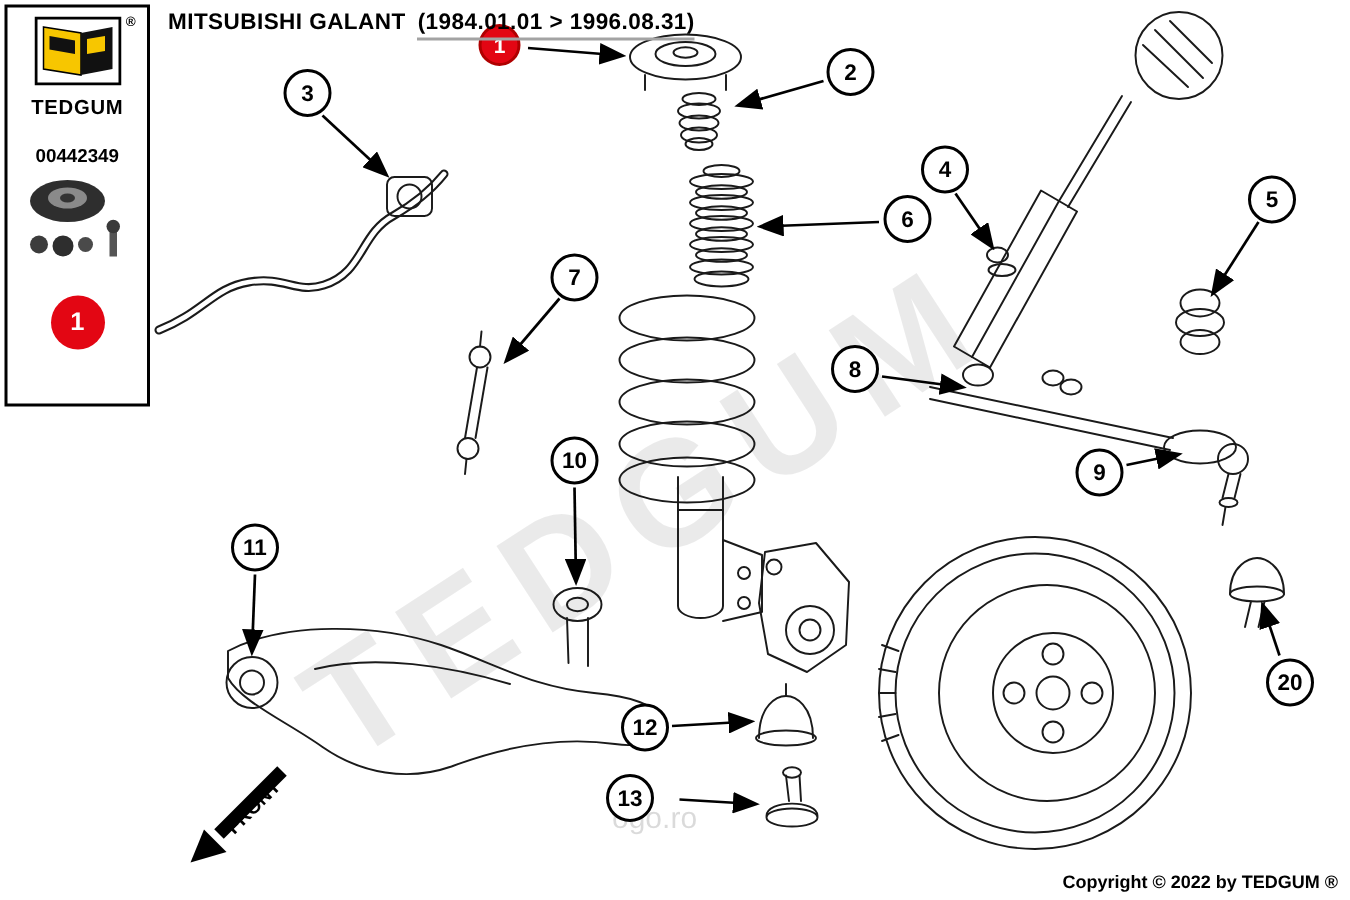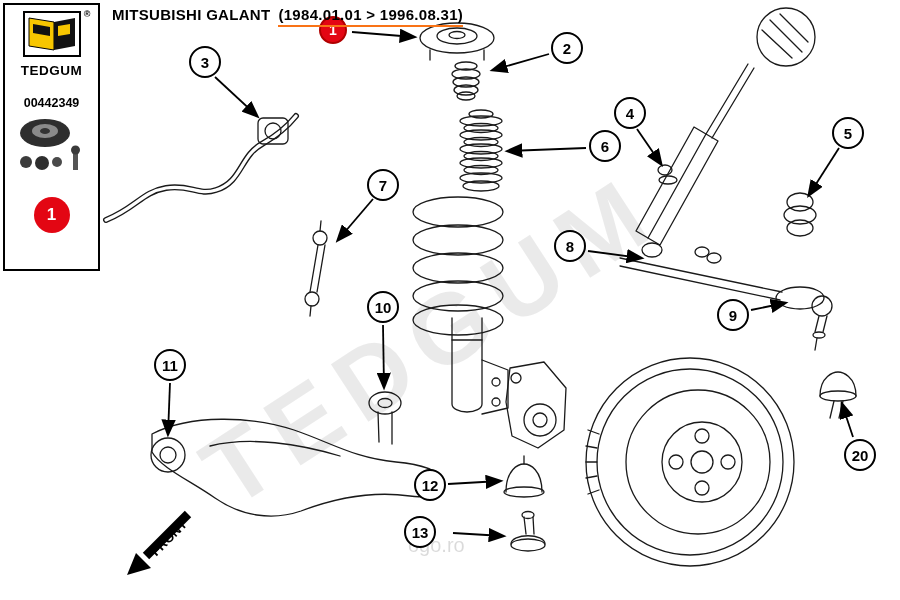--- a/index.html
+++ b/index.html
@@ -5,21 +5,21 @@
   * { margin:0; padding:0; box-sizing:border-box; }
   html,body { width:900px; height:600px; }
   body {
     font-family:"Liberation Sans", sans-serif;
     background:#fff; position:relative; overflow:hidden; color:#000;
   }
   .stage { position:absolute; left:0; top:0; width:900px; height:600px; background:#fff; }
 
   
   .header-title { position:absolute; left:112px; top:6px; font-size:15px; font-weight:bold; letter-spacing:.3px; z-index:6; white-space:nowrap; }
-  .header-title .dates { margin-left:8px; border-bottom:2px solid #f97316; padding-bottom:2px; }
+  .header-title .dates { margin-left:8px; border-bottom:2px solid #a3a3a3; padding-bottom:2px; }
 
   
   .side-panel { position:absolute; left:3px; top:3px; width:97px; height:268px; border:2px solid #000; background:#fff; z-index:7; text-align:center; }
   .logo-wrap { position:relative; margin:6px auto 0; width:58px; }
   .reg-mark { position:absolute; right:-10px; top:-2px; font-size:9px; font-weight:bold; }
   .brand-name { font-weight:bold; font-size:13.5px; letter-spacing:.5px; margin-top:2px; }
   .part-number { font-weight:bold; font-size:12.5px; margin-top:18px; }
   .thumbs { margin-top:6px; }
   .badge-red { position:absolute; left:50%; transform:translateX(-50%); top:192px;
     width:36px; height:36px; border-radius:50%; background:#e30613; color:#fff;
@@ -277,14 +277,15 @@
         <circle cx="13" cy="46" r="6" fill="#3c3c3c"></circle>
         <circle cx="29" cy="47" r="7" fill="#2e2e2e"></circle>
         <circle cx="44" cy="46" r="5" fill="#4a4a4a"></circle>
         <rect x="60" y="36" width="5" height="18" fill="#555"></rect>
         <circle cx="62.5" cy="34" r="4.5" fill="#3a3a3a"></circle>
       </svg>
     </div>
     <div class="badge-red">1</div>
   </aside>
 
+  <div class="copyright">Copyright © 2022 by TEDGUM ®</div>
 
 </div>
 
 </body></html>

